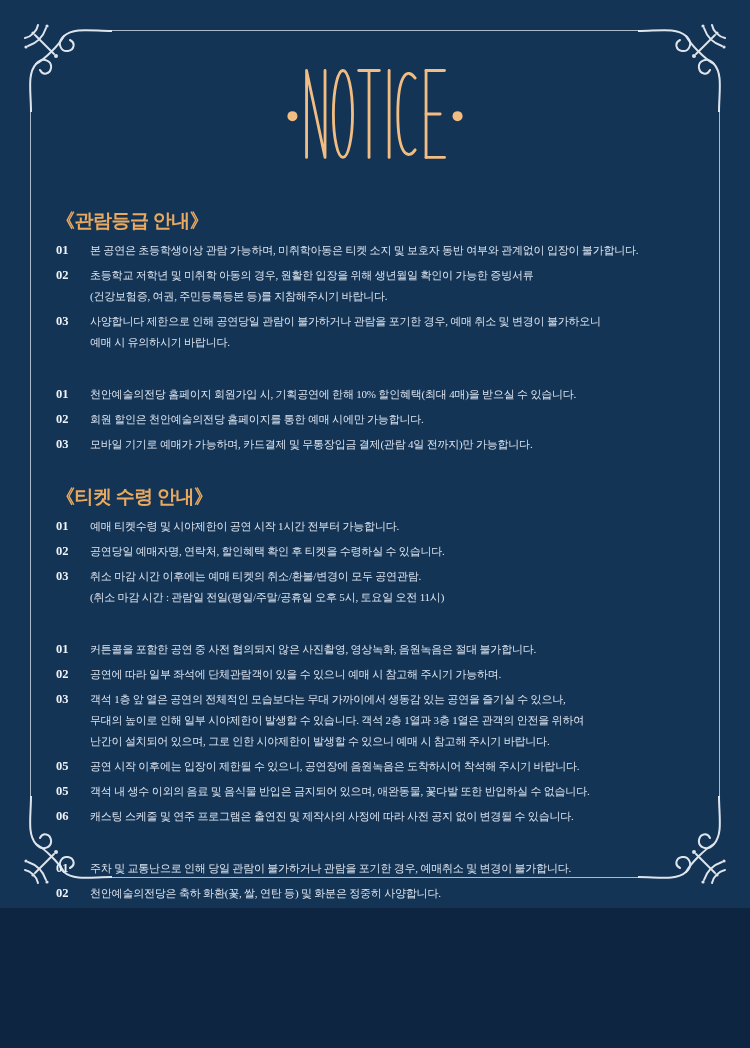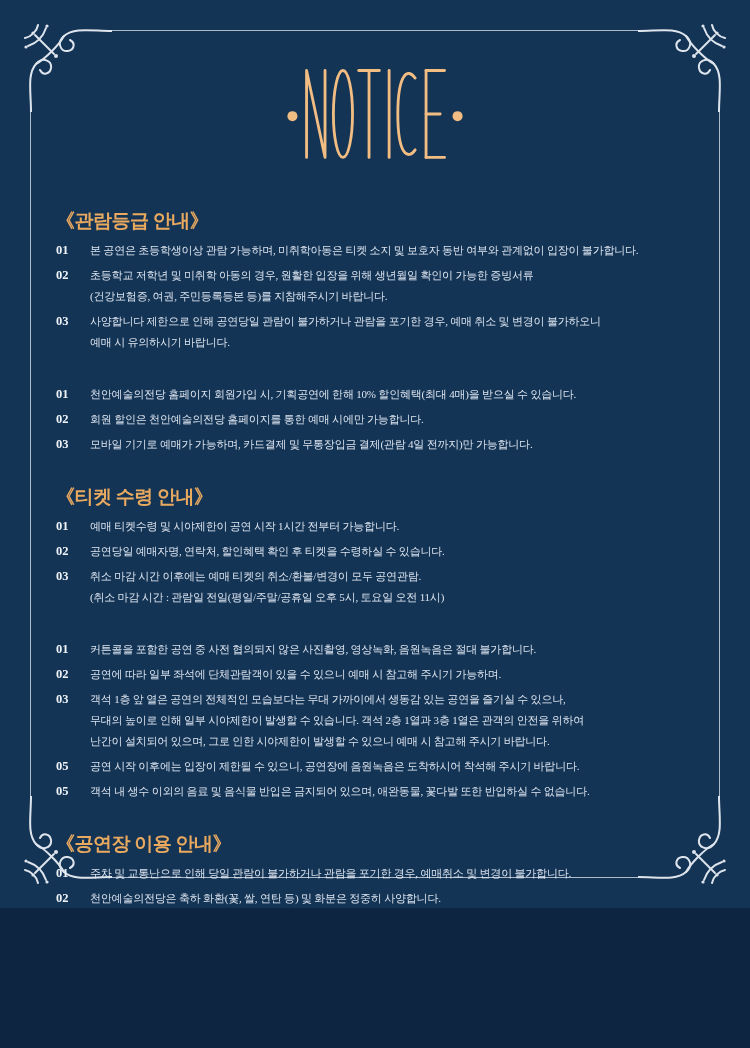--- a/index.html
+++ b/index.html
@@ -223,25 +223,28 @@
     <div class="item">
       <span class="num">05</span>
       <span class="txt">공연 시작 이후에는 입장이 제한될 수 있으니, 공연장에 음원녹음은 도착하시어 착석해 주시기 바랍니다.</span>
     </div>
 
     <div class="item">
       <span class="num">05</span>
       <span class="txt">객석 내 생수 이외의 음료 및 음식물 반입은 금지되어 있으며, 애완동물, 꽃다발 또한 반입하실 수 없습니다.</span>
     </div>
 
-  </div>
-    </section>
-
-    <section class="section">
-      <h2 class="section-title">《공연장 이용 안내》</h2>
+    <div class="item">
+      <span class="num">06</span>
+      <span class="txt">캐스팅 스케줄 및 연주 프로그램은 출연진 및 제작사의 사정에 따라 사전 공지 없이 변경될 수 있습니다.</span>
+    </div>
+  </div>
+    </section>
+
+    <section class="section">
       <div class="items">
     <div class="item">
       <span class="num">01</span>
       <span class="txt">주차 및 교통난으로 인해 당일 관람이 불가하거나 관람을 포기한 경우, 예매취소 및 변경이 불가합니다.</span>
     </div>
 
     <div class="item">
       <span class="num">02</span>
       <span class="txt">천안예술의전당은 축하 화환(꽃, 쌀, 연탄 등) 및 화분은 정중히 사양합니다.</span>
     </div>

